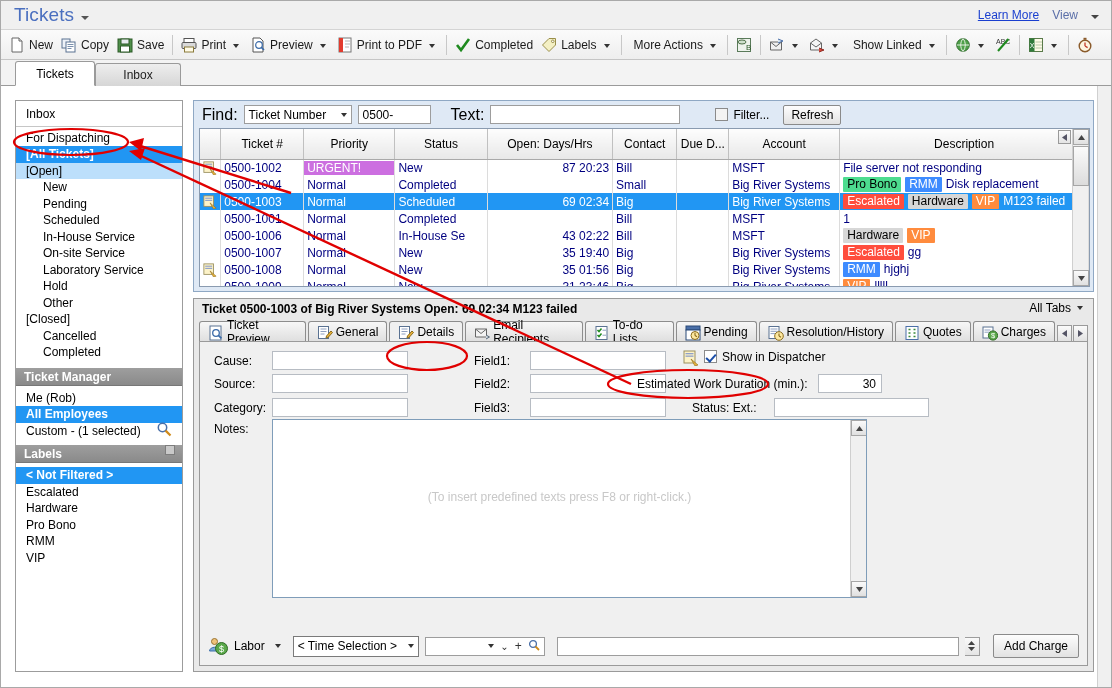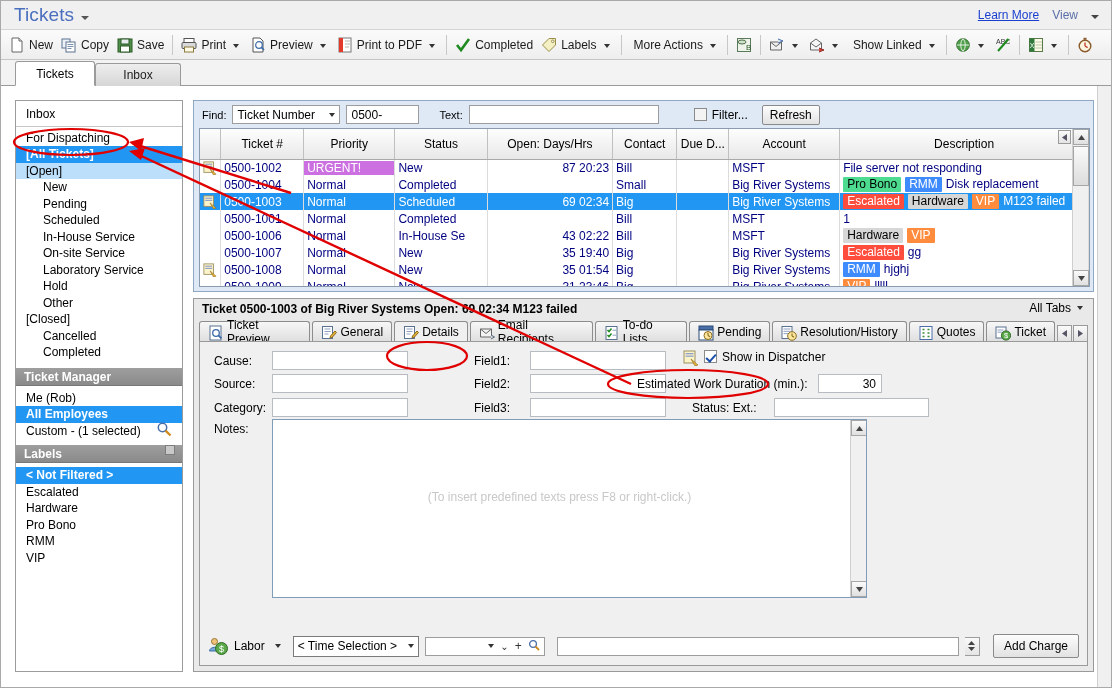--- a/index.html
+++ b/index.html
@@ -97,21 +97,21 @@
   .sb-sep { height: 1px; background: #c6c6c6; margin: 3px 0; }
   .sb-search-ico { margin-left: auto; margin-right: 10px; }
   .sb-sq { margin-left: auto; margin-right: 7px; width: 10px; height: 10px; background: #c9c9c9; border: 1px solid #7d7d7d;}
 
   
   .panel-grid {
     position: absolute; left: 192px; top: 14px; width: 901px; height: 192px;
     background: #dfe9f5; border: 1px solid #8fa8c4;
   }
   .findbar { height: 27px; display: flex; align-items: center; padding-left: 8px; gap: 6px;}
-  .findlbl { font-size: 11px; }
+  .findlbl { font-size: 16px; }
   .combo {
     height: 19px; background: #fff; border: 1px solid #9d9d9d;
     display: flex; align-items: center; padding: 0 4px; font-size: 12px;
   }
   .combo .c-caret { margin-left: auto; width: 0; height: 0; border-left: 3.5px solid transparent;
     border-right: 3.5px solid transparent; border-top: 4px solid #333; }
   .txtin { height: 19px; background: #fff; border: 1px solid #9d9d9d; font-size: 12px;
     display: flex; align-items: center; padding: 0 4px; }
   .chk { width: 13px; height: 13px; border: 1px solid #8b8b8b; background: #f3f3f3; display:inline-block; position: relative;}
   .chk.on { background: #fff; }
@@ -571,21 +571,21 @@
          <svg width="14" height="14" viewBox="0 0 16 16">
                       <rect x="1" y="1" width="11" height="12" fill="#fdf3c8" stroke="#9a8f5f"></rect>
                       <rect x="2.5" y="3" width="8" height="1.3" fill="#8fa0c8"></rect>
                       <rect x="2.5" y="5.5" width="8" height="1.3" fill="#8fa0c8"></rect>
                       <path d="M8 9 L15 15 L12 16 Z" fill="#e8b23a" stroke="#8a6a1c" stroke-width=".6"></path>
                     </svg>
        </span></td>
                 <td class="ticketno">0500-1008</td>
                 <td><span>Normal</span></td>
                 <td>New</td>
-                <td class="numcol">35 01:54</td>
+                <td class="numcol">35 01:56</td>
                 <td>Big</td>
                 <td></td>
                 <td class="account">Big River Systems</td>
                 <td><span class="lbl-chip chip-rmm">RMM</span><span class="desc-text">hjghj</span></td>
               </tr>
               <tr class="gr">
                 <td></td>
                 <td class="ticketno">0500-1009</td>
                 <td><span>Normal</span></td>
                 <td>New</td>
@@ -687,21 +687,21 @@
               </svg></span>
                  <span>Quotes</span>
           </div>
           <div class="dtab">
             <span class="ico" style="width:14px;height:14px;flex:0 0 14px"><svg width="16" height="16" viewBox="0 0 16 16">
                 <rect x="1" y="2" width="10" height="11" fill="#fff" stroke="#5a7292"></rect>
                 <path d="M2.5 5h6M2.5 7.2h6" stroke="#8fa0c0"></path>
                 <circle cx="11" cy="10.5" r="4.6" fill="#5aa84a" stroke="#2f6b25"></circle>
                 <text x="11" y="13.4" font-size="7.5" fill="#fff" text-anchor="middle" font-family="Liberation Sans">$</text>
               </svg></span>
-                 <span>Ticket</span>
+                 <span>Charges</span>
           </div>
           <div class="dtab-nav">
             <div>
     <svg width="5" height="7" viewBox="0 0 5 7">
                 <path d="M5 0 L0 3.5 L5 7 Z" fill="#556"></path>
               </svg>
             </div>
   <div>
     <svg width="5" height="7" viewBox="0 0 5 7">
                 <path d="M0 0 L5 3.5 L0 7 Z" fill="#556"></path>

